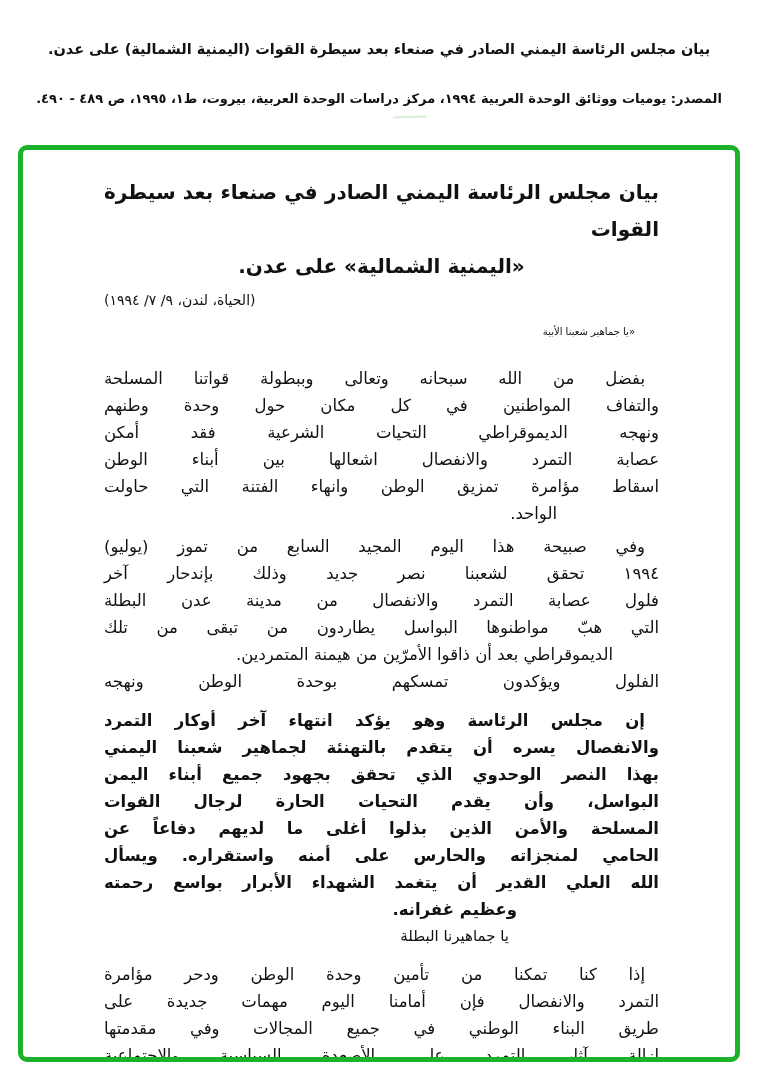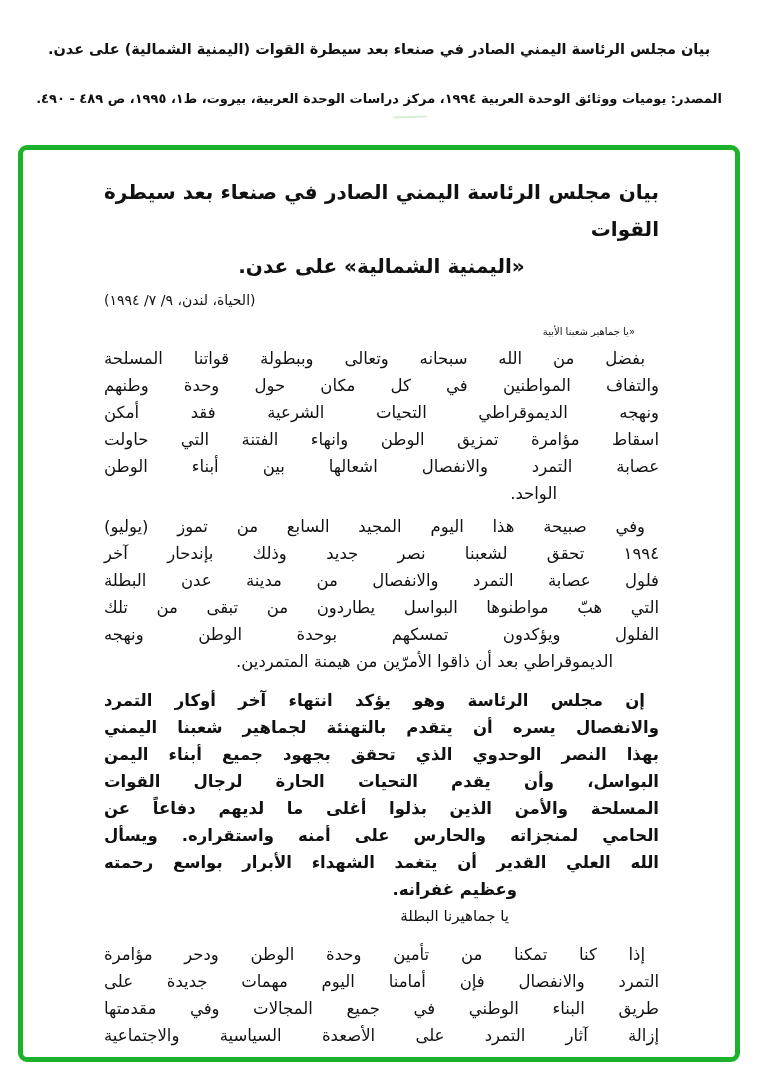--- a/index.html
+++ b/index.html
@@ -57,21 +57,21 @@
     font-size:10px;line-height:26px;
     margin-top:4px;
     text-align:right;padding-left:0;padding-right:24px;
   }
   .para .line{
     font-size:16.5px;line-height:27px;
     text-align:justify;text-align-last:justify;text-justify:inter-word;
   }
   .para .line.first{padding-right:14px;}
   .para .line.plast{text-align-last:right;}
-  .p1{margin-top:0;}
+  .p1{margin-top:20px;}
   .p2{margin-top:6px;}
   .p3{margin-top:12px;font-weight:bold;}
   .p4{margin-top:12px;}
   .p1 .line.plast{padding-right:102px;}
   .p2 .line.plast{padding-right:46px;}
   .p3 .line.plast{padding-right:142px;}
   .heading2{
     font-size:15px;line-height:26px;margin-top:0;
     text-align:right;padding-right:150px;
   }
@@ -92,31 +92,31 @@
       <div class="t1">بيان مجلس الرئاسة اليمني الصادر في صنعاء بعد سيطرة القوات</div>
       <div class="t2">«اليمنية الشمالية» على عدن.</div>
     </div>
     <div class="dateline">(الحياة، لندن، ٩/ ٧/ ١٩٩٤)</div>
     <div class="salutation">«يا جماهير شعبنا الأبية</div>
 
     <div class="para p1">
         <div class="line first">بفضل من الله سبحانه وتعالى وببطولة قواتنا المسلحة</div>
         <div class="line">والتفاف المواطنين في كل مكان حول وحدة وطنهم</div>
         <div class="line">ونهجه الديموقراطي التحيات الشرعية فقد أمكن</div>
+        <div class="line">عصابة التمرد والانفصال اشعالها بين أبناء الوطن</div>
         <div class="line">اسقاط مؤامرة تمزيق الوطن وانهاء الفتنة التي حاولت</div>
-        <div class="line">عصابة التمرد والانفصال اشعالها بين أبناء الوطن</div>
         <div class="line plast">الواحد.</div>
       </div>
     <div class="para p2">
         <div class="line first">وفي صبيحة هذا اليوم المجيد السابع من تموز (يوليو)</div>
         <div class="line">١٩٩٤ تحقق لشعبنا نصر جديد وذلك بإندحار آخر</div>
         <div class="line">فلول عصابة التمرد والانفصال من مدينة عدن البطلة</div>
         <div class="line">التي هبّ مواطنوها البواسل يطاردون من تبقى من تلك</div>
+        <div class="line plast">الديموقراطي بعد أن ذاقوا الأمرّين من هيمنة المتمردين.</div>
         <div class="line">الفلول ويؤكدون تمسكهم بوحدة الوطن ونهجه</div>
-        <div class="line plast">الديموقراطي بعد أن ذاقوا الأمرّين من هيمنة المتمردين.</div>
       </div>
     <div class="para p3">
         <div class="line first">إن مجلس الرئاسة وهو يؤكد انتهاء آخر أوكار التمرد</div>
         <div class="line">والانفصال يسره أن يتقدم بالتهنئة لجماهير شعبنا اليمني</div>
         <div class="line">بهذا النصر الوحدوي الذي تحقق بجهود جميع أبناء اليمن</div>
         <div class="line">البواسل، وأن يقدم التحيات الحارة لرجال القوات</div>
         <div class="line">المسلحة والأمن الذين بذلوا أغلى ما لديهم دفاعاً عن</div>
         <div class="line">الحامي لمنجزاته والحارس على أمنه واستقراره. ويسأل</div>
         <div class="line">الله العلي القدير أن يتغمد الشهداء الأبرار بواسع رحمته</div>
         <div class="line plast">وعظيم غفرانه.</div>

